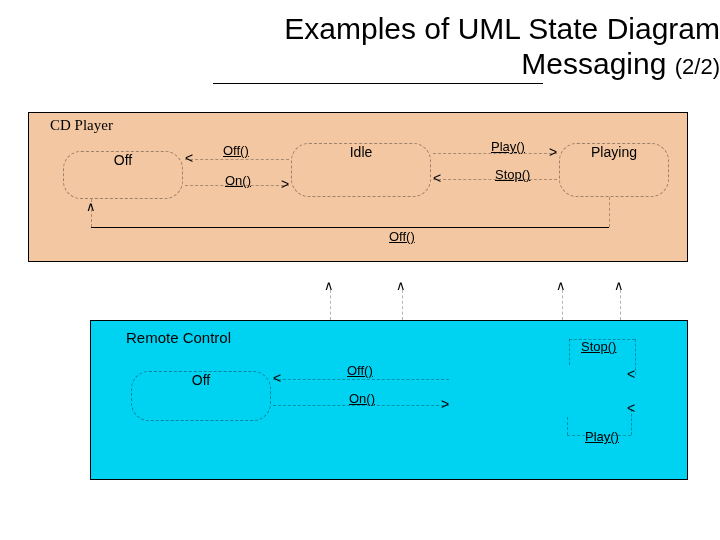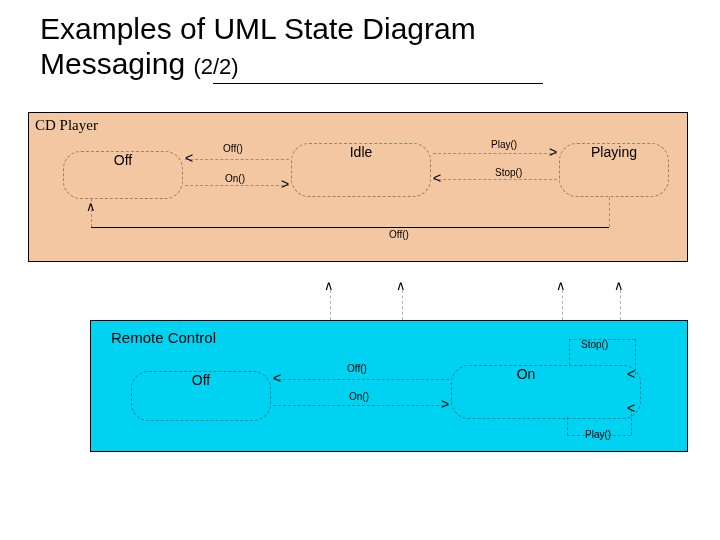--- a/index.html
+++ b/index.html
@@ -5,26 +5,25 @@
   * { box-sizing: border-box; margin: 0; padding: 0; }
   body {
     width: 720px;
     height: 540px;
     background: #fff;
     font-family: Arial, Helvetica, sans-serif;
     position: relative;
     overflow: hidden;
   }
   .title {
-    text-align: left;
+    text-align: right;
     font-size: 30px;
     font-weight: normal;
     padding-top: 12px;
     line-height: 1.15;
-    margin-left: 40px;
   }
   .title .sub { font-size: 22px; }
   .title-underline {
     width: 330px;
     height: 1px;
     background: #000;
     margin: 2px auto 0 auto;
     position: relative;
     left: 18px;
   }
@@ -32,42 +31,44 @@
     position: absolute;
     border: 1px solid #000;
   }
   .cd-panel {
     left: 28px; top: 112px;
     width: 660px; height: 150px;
     background: #F3C7A1;
   }
   .rc-panel {
     left: 90px; top: 320px;
-    width: 598px; height: 132px;
+    width: 598px; height: 160px;
     background: #00D2F2;
   }
   .panel-title {
     position: absolute;
     font-size: 14px;
+    margin-left: 15px;
   }
   .cd-panel .panel-title { left: 6px; top: 4px; font-family: Georgia, 'Times New Roman', serif; font-size: 15px; }
   .rc-panel .panel-title { left: 20px; top: 8px; font-family: Arial, sans-serif; font-size: 15px; }
   .state {
     position: absolute;
     border: 1px dashed rgba(0,0,0,0.35);
     border-radius: 18px;
     background: transparent;
     display: flex;
     align-items: flex-start;
     justify-content: center;
     font-size: 14px;
   }
   .txt {
     position: absolute;
-    font-size: 10px;
+    font-size: 13px;
+    text-decoration: underline;
   }
   .arrow {
     position: absolute;
     font-size: 14px;
     line-height: 1;
     font-family: Arial, sans-serif;
     user-select: none;
   }
   .arrow.left::before { content: "<"; }
   .arrow.right::before { content: ">"; }
@@ -144,23 +145,20 @@
 
 <span class="arrow up" style="left:614px; top:278px;"></span>
 <div class="dash-v" style="left:620px; top:290px; height:30px;"></div>
 
 <div class="panel rc-panel">
   <div class="panel-title">Remote Control</div>
 
   <div class="state" style="left:40px; top:50px; width:140px; height:50px;">
     <span>Off</span>
   </div>
-  <div class="state" style="left:360px; top:44px; width:190px; height:54px;">
-    <span style="position:relative; left:-20px;">On</span>
-  </div>
 
   <div class="dash-h" style="left:182px; top:58px; width:176px;"></div>
   <span class="arrow left" style="left:182px; top:50px;"></span>
   <div class="txt" style="left:256px; top:42px;">Off()</div>
 
   <div class="dash-h" style="left:182px; top:84px; width:176px;"></div>
   <span class="arrow right" style="left:350px; top:76px;"></span>
   <div class="txt" style="left:258px; top:70px;">On()</div>
 
   <div class="txt" style="left:490px; top:18px;">Stop()</div>

